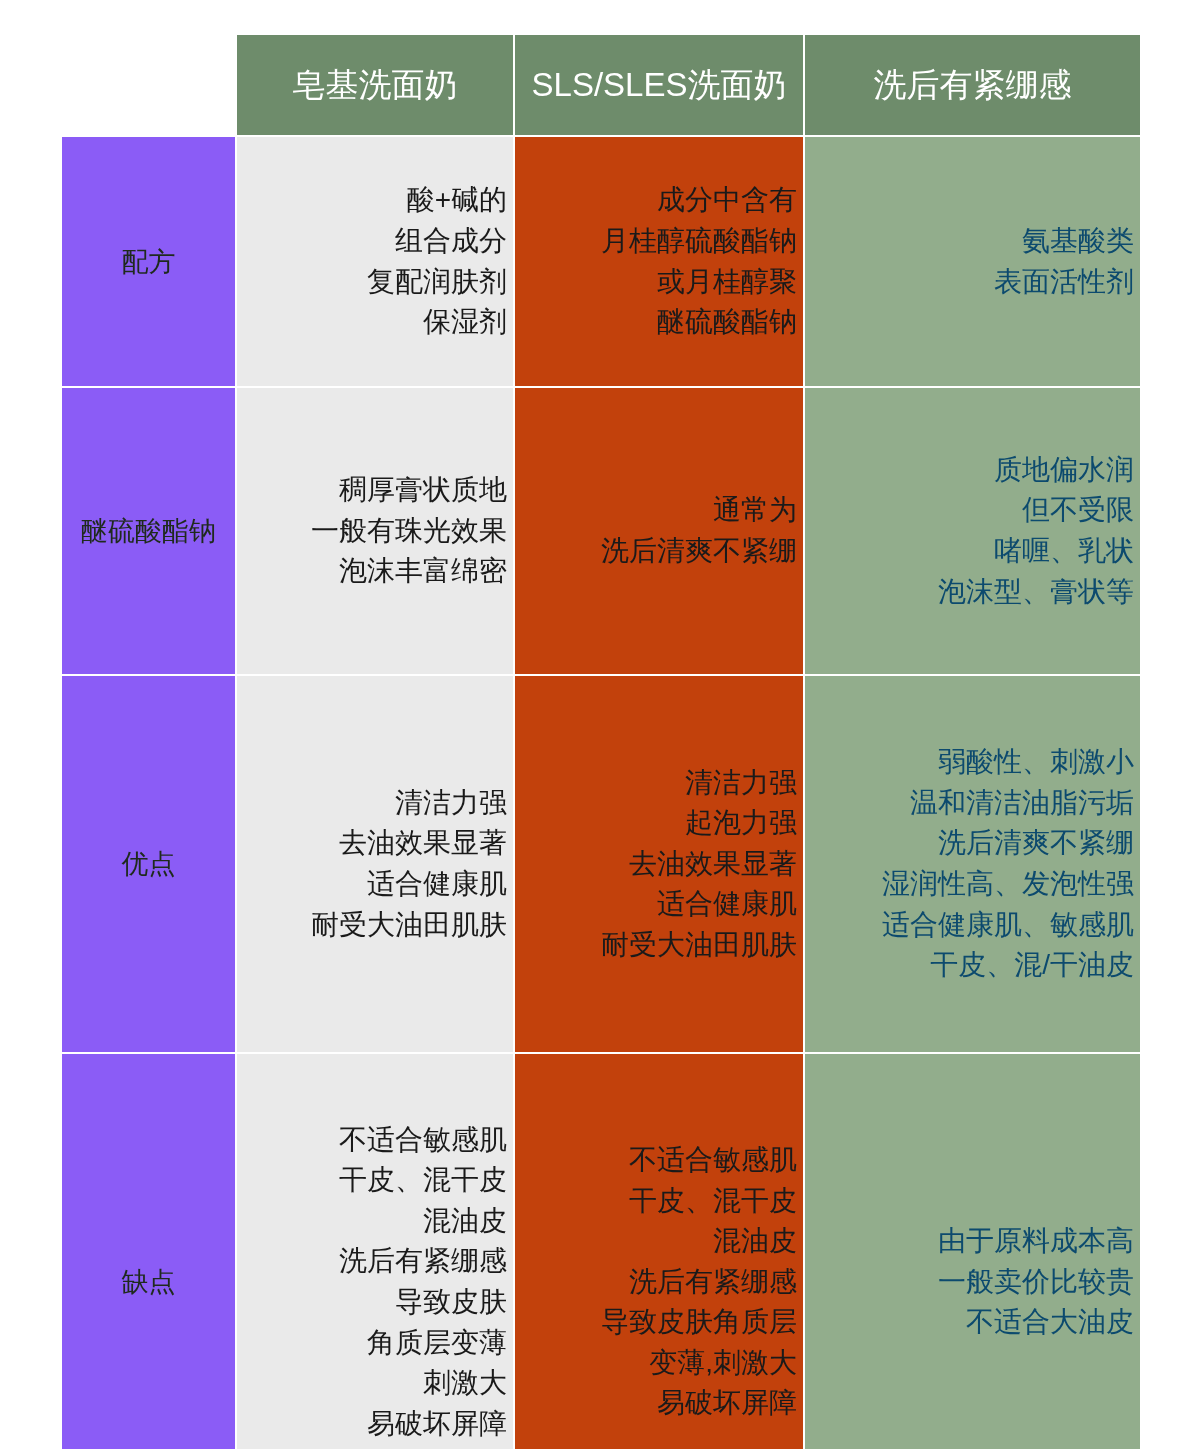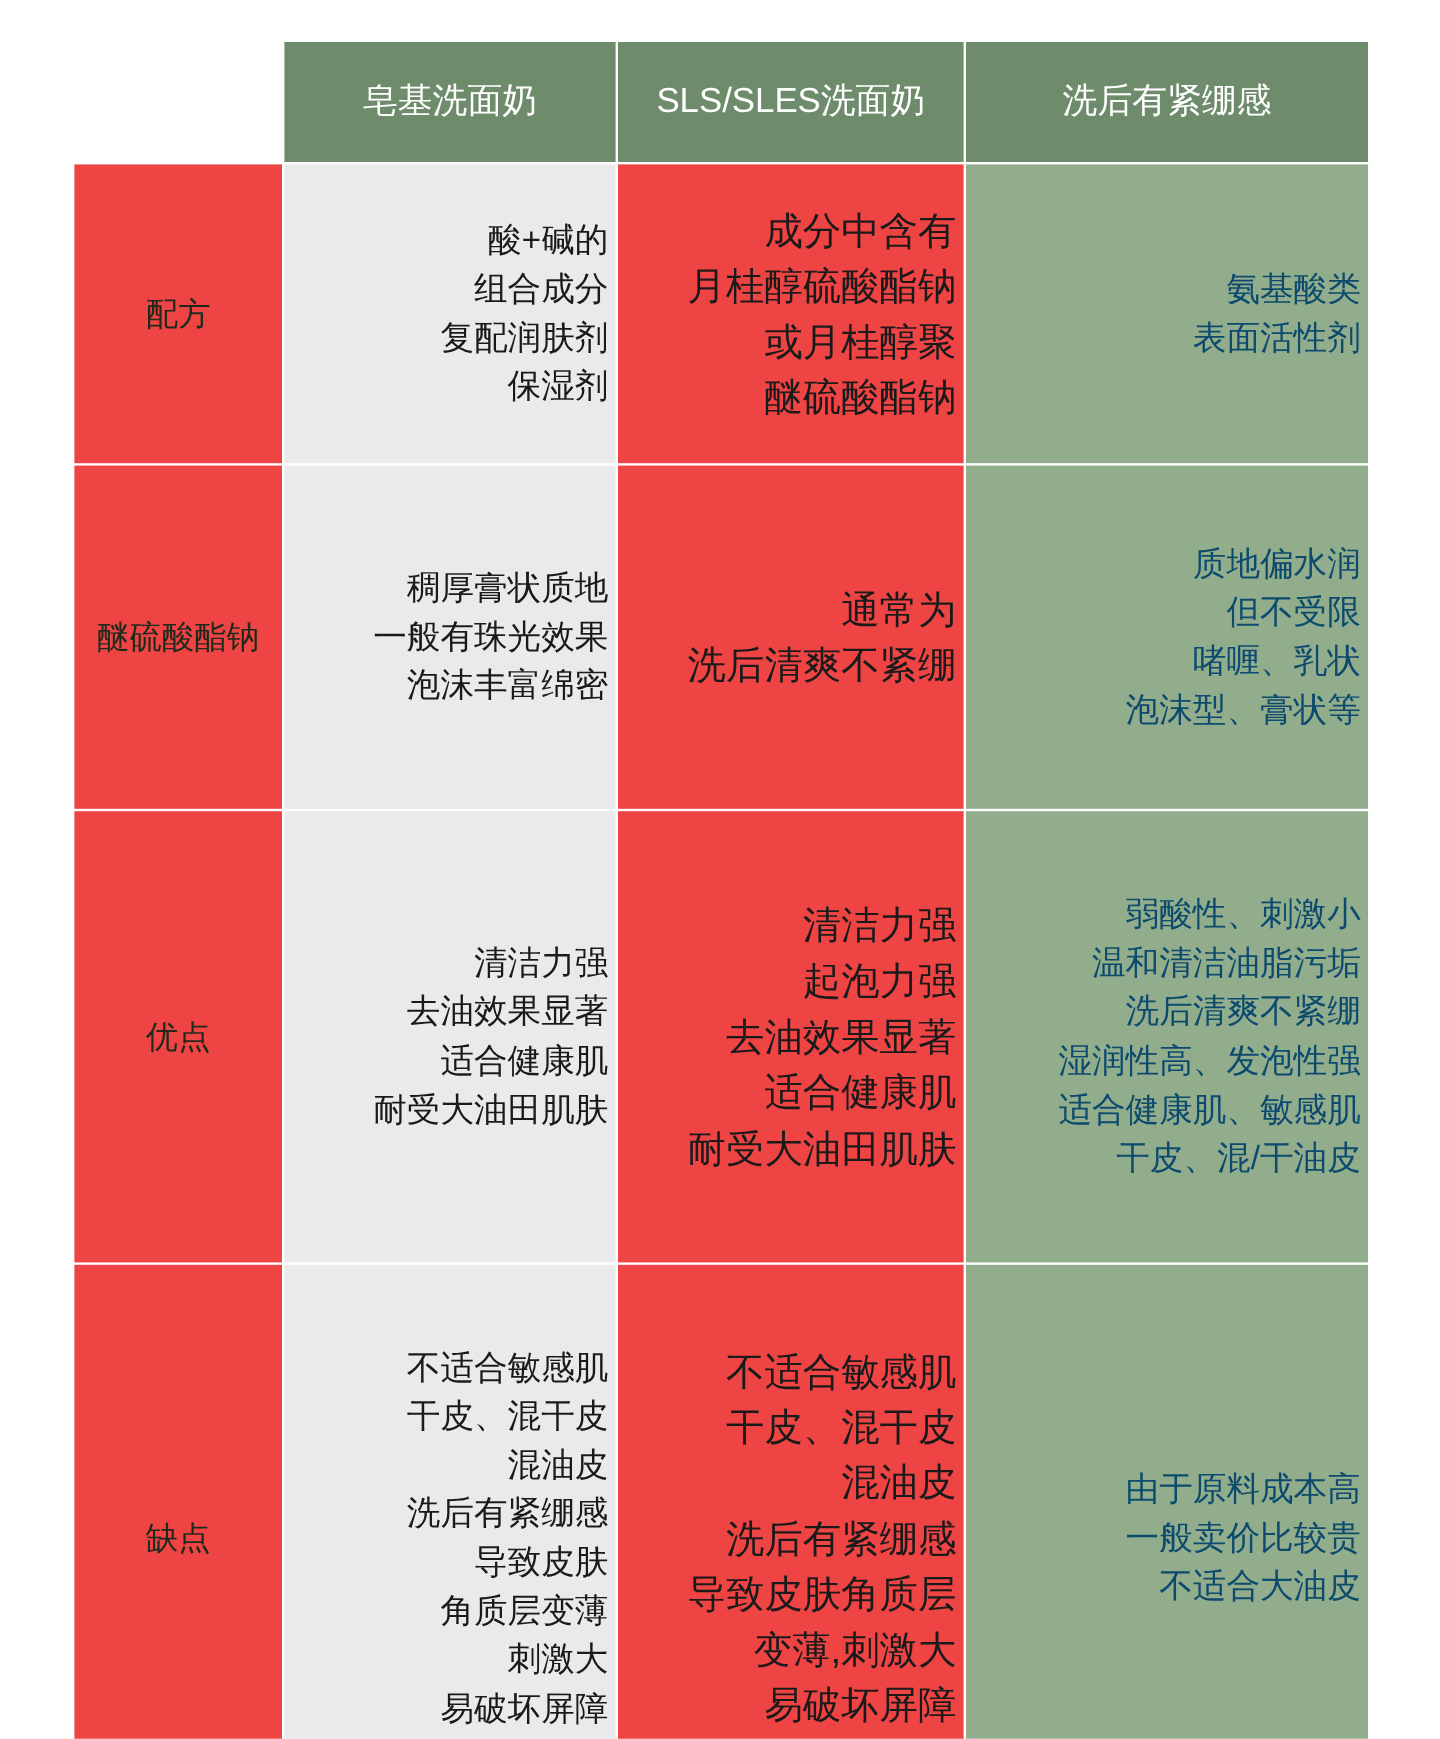--- a/index.html
+++ b/index.html
@@ -35,47 +35,47 @@
     border: 2px solid #ffffff;
     text-align: center;
     vertical-align: middle;
     padding: 8px 6px;
     font-weight: normal;
   }
   
   thead th {
     background: #6e8c6b;
     color: #ffffff;
-    font-size: 29px;
+    font-size: 33px;
     line-height: 1.35;
     height: 84px;
     border-top: 2px solid #8aa086;
   }
   thead th.corner {
     background: #ffffff;
     border-left: 2px solid #ffffff;
     border-top: 2px solid #ffffff;
   }
   
   td.rowlabel {
-    background: #ef4444;
+    background: #8b5cf6;
     font-size: 27px;
     color: #1f2a1d;
   }
   
   td.col-soap {
     background: #eaeaea;
     font-size: 28px;
     line-height: 1.45;
     color: #1a1a1a;
   }
   
   td.col-sls {
-    background: #ef4444;
-    font-size: 32px;
+    background: #c2410c;
+    font-size: 28px;
     line-height: 1.45;
     color: #1a1a1a;
   }
   
   td.col-amino {
     background: #92ad8c;
     font-size: 28px;
     line-height: 1.45;
     color: #0c4a6e;
     font-weight: bold;

